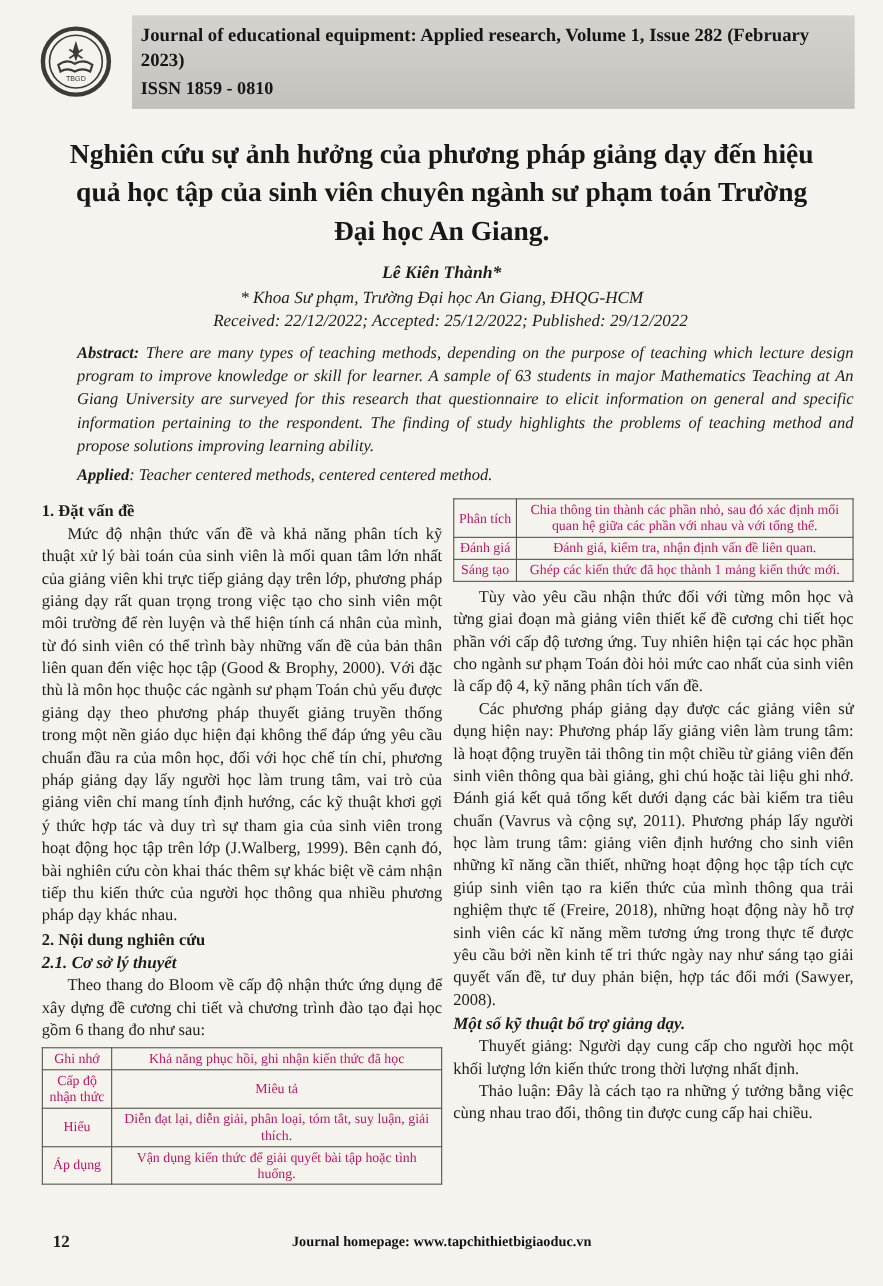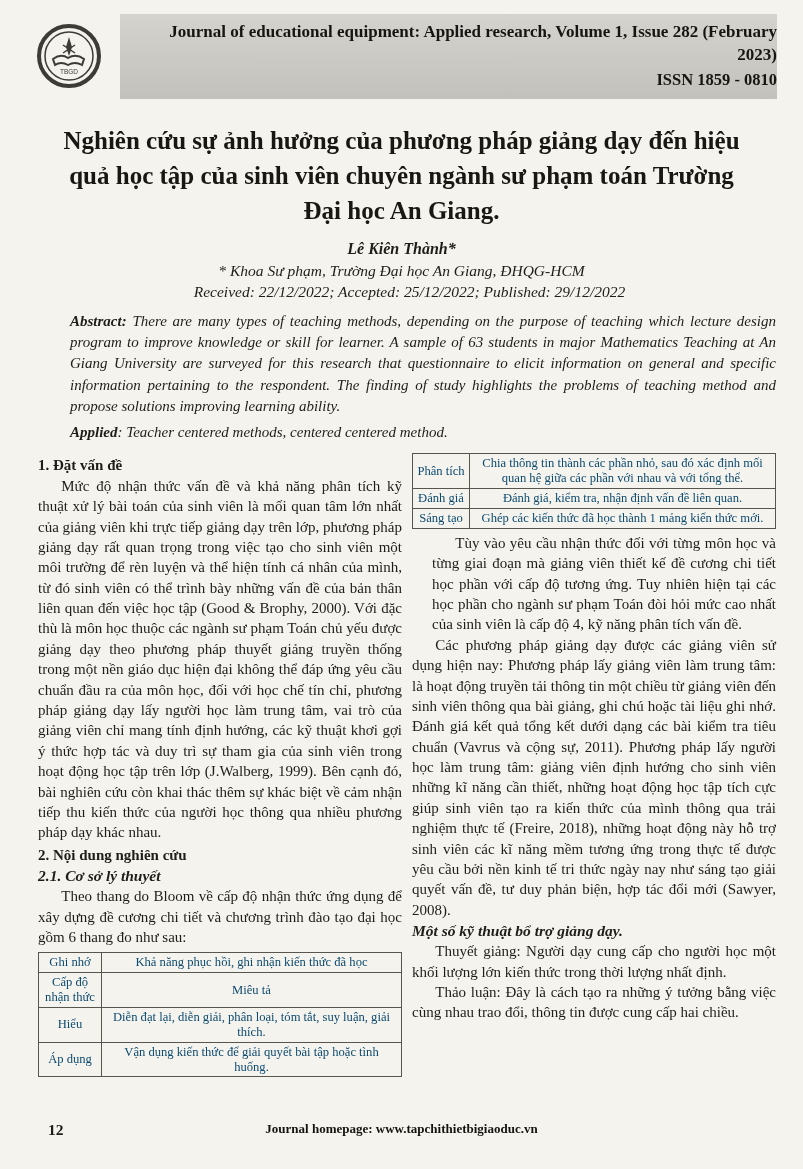--- a/index.html
+++ b/index.html
@@ -23,21 +23,21 @@
     margin:14px 26px 0 36px;
   }
   .logo{
     flex:0 0 66px;height:66px;position:relative;
     color:#3c3b36;
   }
   .hdr-bar{
     flex:1;
     background:linear-gradient(#d4d3ce,#c2c1bb);
     padding:7px 0 9px 8px;
-    text-align:right;
+    text-align:left;
     font-weight:bold;
     color:#161511;
   }
   .hdr-line1{font-size:17px;line-height:1.35;}
   .hdr-line2{font-size:16.5px;margin-top:3px;}
   
   .title{
     margin:24px 48px 0 48px;
     text-align:center;
     font-size:25px;
@@ -77,21 +77,21 @@
   }
   .col{flex:1;min-width:0;font-size:15px;line-height:1.36;text-align:justify;}
   .col p{margin:0;text-indent:1.55em;}
   .h-num{font-weight:bold;font-size:15px;margin:2px 0 0 0;}
   .h-sub{font-weight:bold;font-style:italic;font-size:15.5px;margin:0;}
   
   table.bloom{
     width:100%;border-collapse:collapse;
     font-size:12.6px;line-height:1.18;
     margin-top:5px;
-    color:#0c4a6e;
+    color:#be185d;
   }
   table.bloom td{
     border:1px solid #56554e;
     padding:2px 4px;
     text-align:center;vertical-align:middle;
   }
   td.lvl{width:54px;}
   
   .footer{
     position:absolute;left:0;right:0;bottom:26px;
@@ -180,21 +180,21 @@
           <tr>
             <td class="lvl" style="width:48px;">Đánh giá</td>
             <td>Đánh giá, kiểm tra, nhận định vấn đề liên quan.</td>
           </tr>
           <tr>
             <td class="lvl" style="width:48px;">Sáng tạo</td>
             <td>Ghép các kiến thức đã học thành 1 mảng kiến thức mới.</td>
           </tr>
         </tbody>
       </table>
-      <p style="margin-top:4px;margin-left:20px;">Tùy vào yêu cầu nhận thức đối với từng môn học và từng giai đoạn mà giảng viên thiết kế đề cương chi tiết học phần với cấp độ tương ứng. Tuy nhiên hiện tại các học phần cho ngành sư phạm Toán đòi hỏi mức cao nhất của sinh viên là cấp độ 4, kỹ năng phân tích vấn đề.</p>
+      <p style="margin-top:4px;">Tùy vào yêu cầu nhận thức đối với từng môn học và từng giai đoạn mà giảng viên thiết kế đề cương chi tiết học phần với cấp độ tương ứng. Tuy nhiên hiện tại các học phần cho ngành sư phạm Toán đòi hỏi mức cao nhất của sinh viên là cấp độ 4, kỹ năng phân tích vấn đề.</p>
       <p>Các phương pháp giảng dạy được các giảng viên sử dụng hiện nay: Phương pháp lấy giảng viên làm trung tâm: là hoạt động truyền tải thông tin một chiều từ giảng viên đến sinh viên thông qua bài giảng, ghi chú hoặc tài liệu ghi nhớ. Đánh giá kết quả tổng kết dưới dạng các bài kiểm tra tiêu chuẩn (Vavrus và cộng sự, 2011). Phương pháp lấy người học làm trung tâm: giảng viên định hướng cho sinh viên những kĩ năng cần thiết, những hoạt động học tập tích cực giúp sinh viên tạo ra kiến thức của mình thông qua trải nghiệm thực tế (Freire, 2018), những hoạt động này hỗ trợ sinh viên các kĩ năng mềm tương ứng trong thực tế được yêu cầu bởi nền kinh tế tri thức ngày nay như sáng tạo giải quyết vấn đề, tư duy phản biện, hợp tác đổi mới (Sawyer, 2008).</p>
       <div class="h-sub">Một số kỹ thuật bổ trợ giảng dạy.</div>
       <p>Thuyết giảng: Người dạy cung cấp cho người học một khối lượng lớn kiến thức trong thời lượng nhất định.</p>
       <p>Thảo luận: Đây là cách tạo ra những ý tưởng bằng việc cùng nhau trao đổi, thông tin được cung cấp hai chiều.</p>
     </div>
   </div>
 
   <div class="footer">
     <span class="pageno">12</span>
     <div class="homepage">Journal homepage: www.tapchithietbigiaoduc.vn</div>

